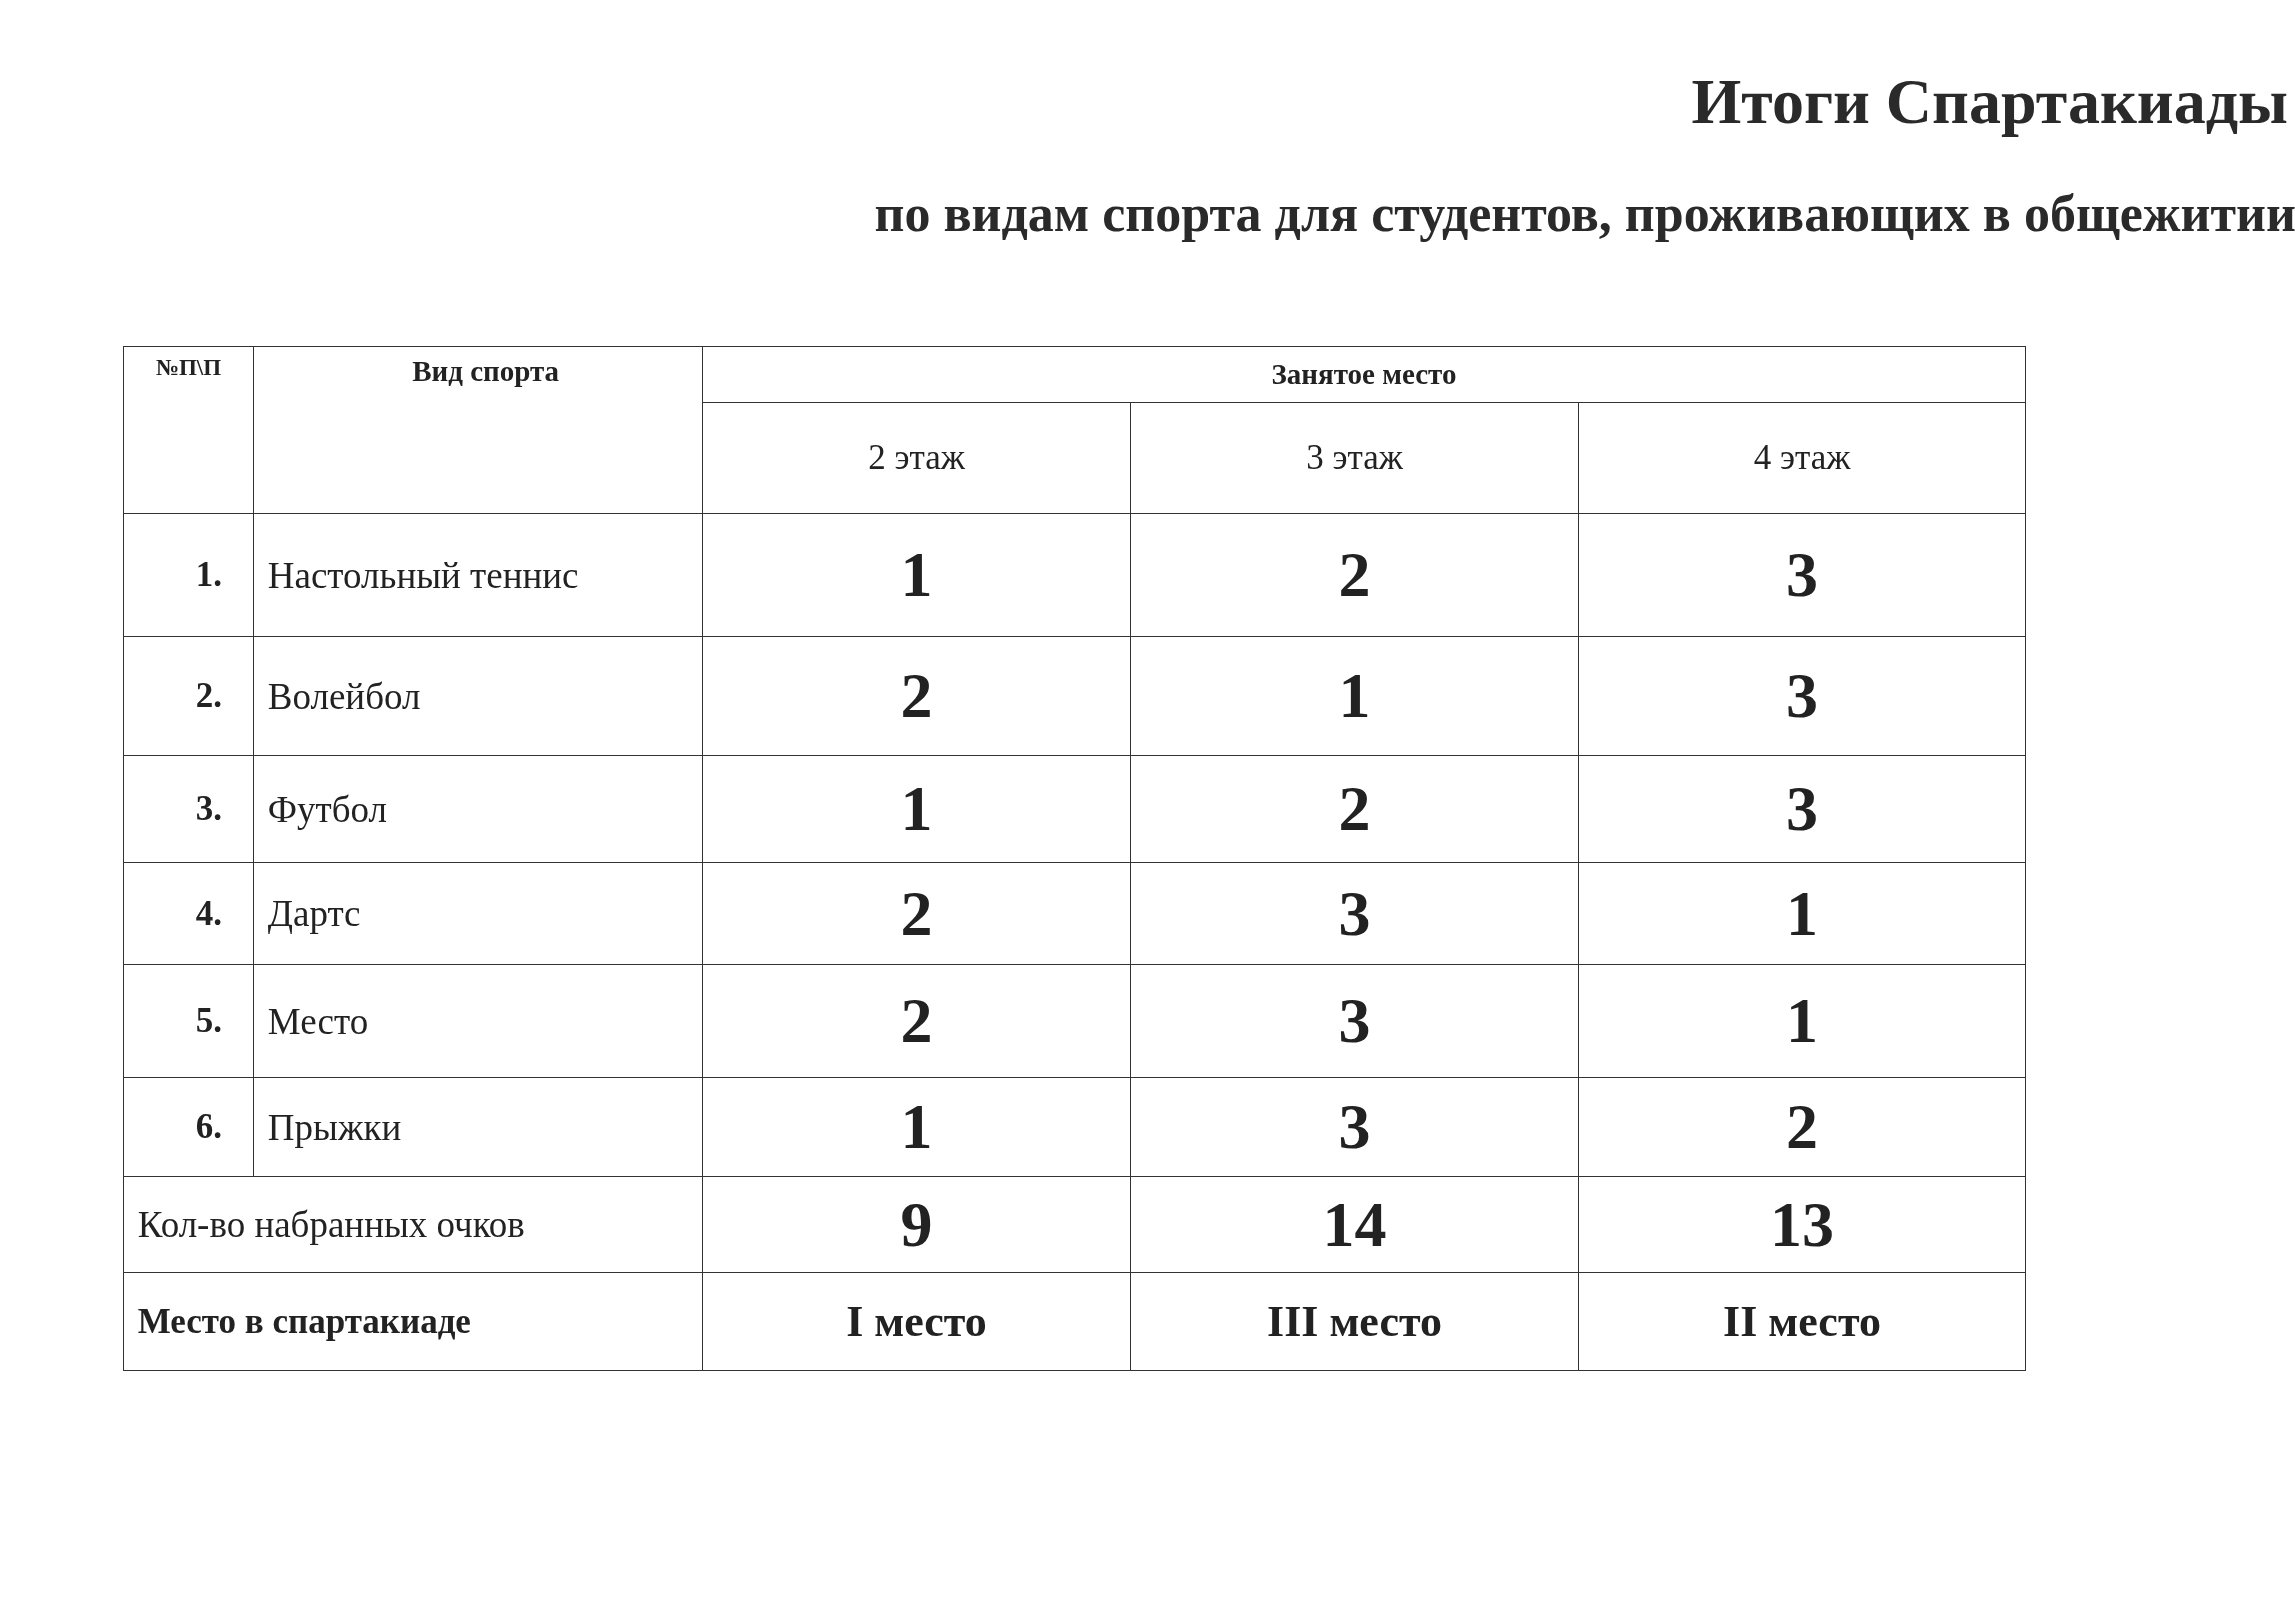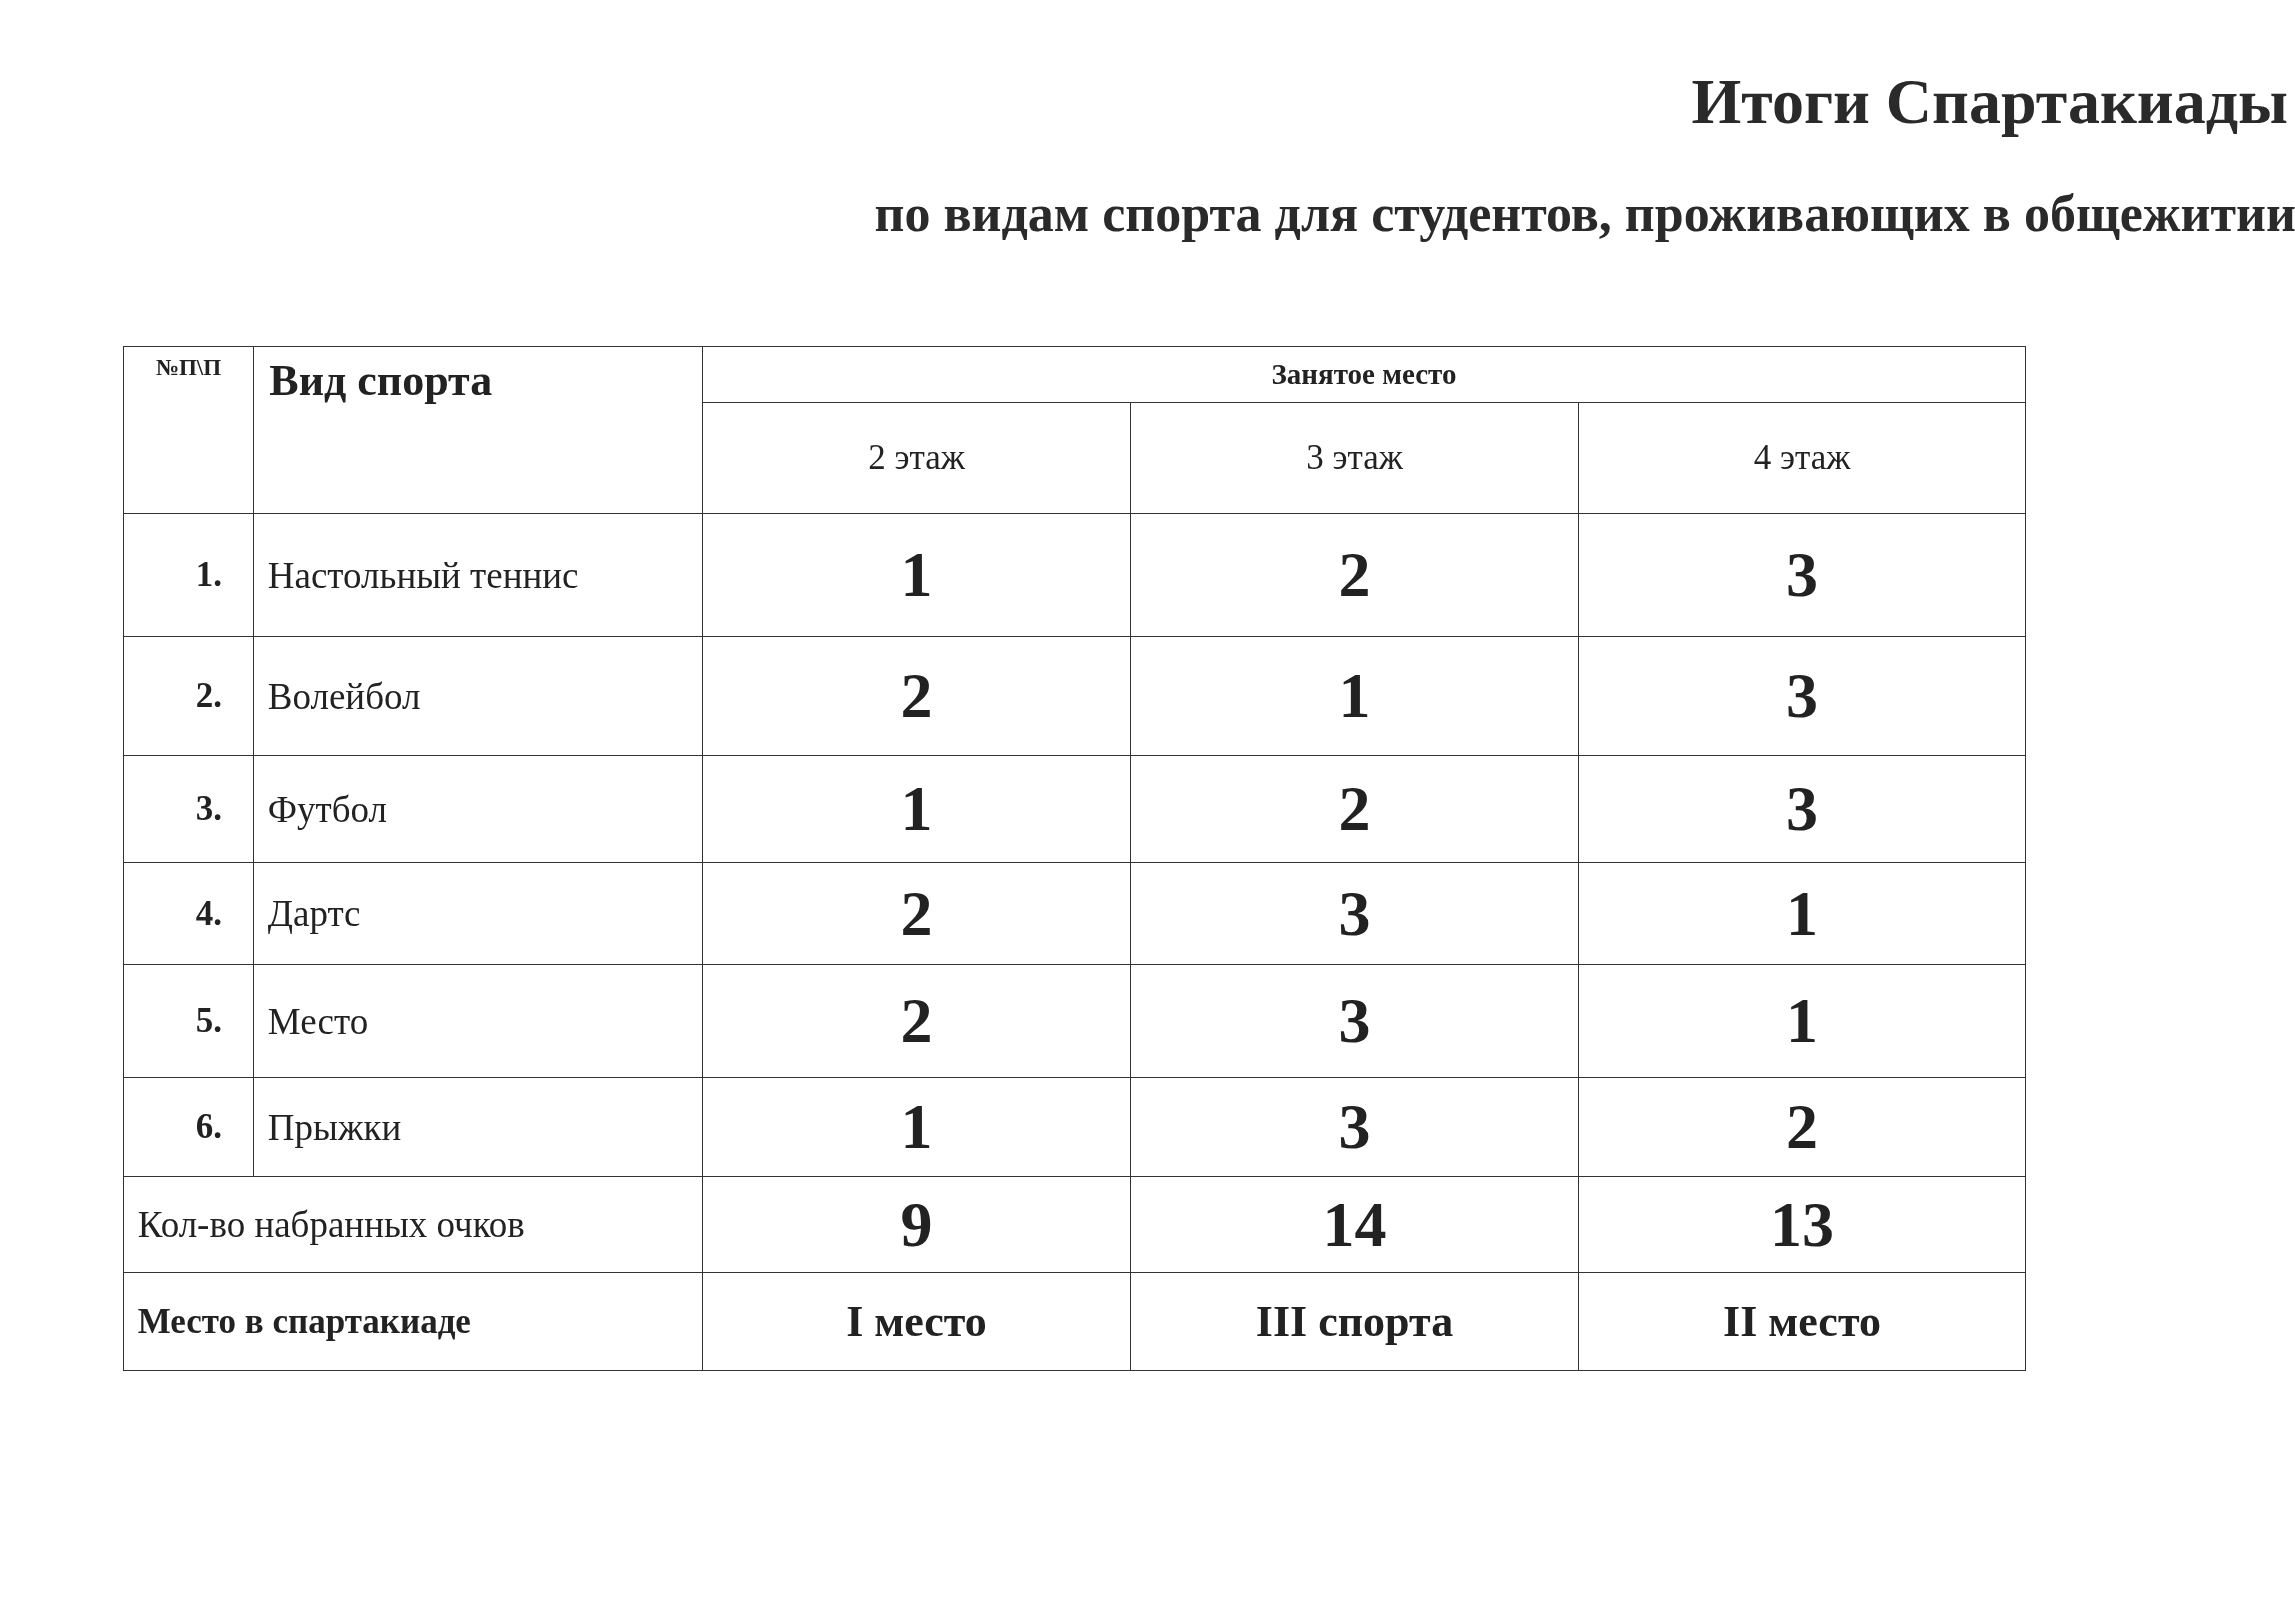--- a/index.html
+++ b/index.html
@@ -8,21 +8,21 @@
   .t1{top:65px;font-size:64px;}
   .t2{top:184px;font-size:52px;margin-left:8px;}
   table{position:absolute;left:123px;top:346px;border-collapse:collapse;table-layout:fixed;width:1903px;}
   td{border:1.9px solid #333;padding:0;vertical-align:middle;}
   .c0{width:130px;}
   .c1{width:449px;}
   .c2{width:428px;}
   .c3{width:448px;}
   .c4{width:447px;}
   .hdr-num{vertical-align:top;text-align:center;font-weight:bold;font-size:23px;padding-top:8px;}
-  .hdr-sport{vertical-align:top;font-weight:bold;font-size:44px;padding:7.7px 0 0 15.3px;}
+  .hdr-sport{vertical-align:top;font-weight:bold;font-size:29px;padding:7.7px 0 0 15.3px;text-align:center;}
   .hdr-band{text-align:center;font-weight:bold;font-size:29px;height:55px;margin-left:44px;}
   .hdr-floor{text-align:center;font-size:35px;height:110px;}
   .num{text-align:right;font-weight:bold;font-size:35px;padding-right:31px;}
   .sport{font-size:37px;padding-left:13.8px;}
   .val{text-align:center;font-weight:bold;font-size:64px;}
   .lbl{font-size:37px;padding-left:13.8px;margin-top:32px;}
   .lbl-b{font-weight:bold;font-size:35px;padding-left:13.8px;}
   .place{text-align:center;font-weight:bold;font-size:44px;}
 </style>
 </head>
@@ -94,18 +94,18 @@
   </tr>
   <tr style="height:96px">
     <td colspan="2" class="lbl">Кол-во набранных очков</td>
     <td class="val">9</td>
     <td class="val">14</td>
     <td class="val">13</td>
   </tr>
   <tr style="height:98px">
     <td colspan="2" class="lbl-b">Место в спартакиаде</td>
     <td class="place">I место</td>
-    <td class="place">III спорта</td>
+    <td class="place">III место</td>
     <td class="place">II место</td>
   </tr>
 </tbody>
   </table>
 
 
 </body></html>

